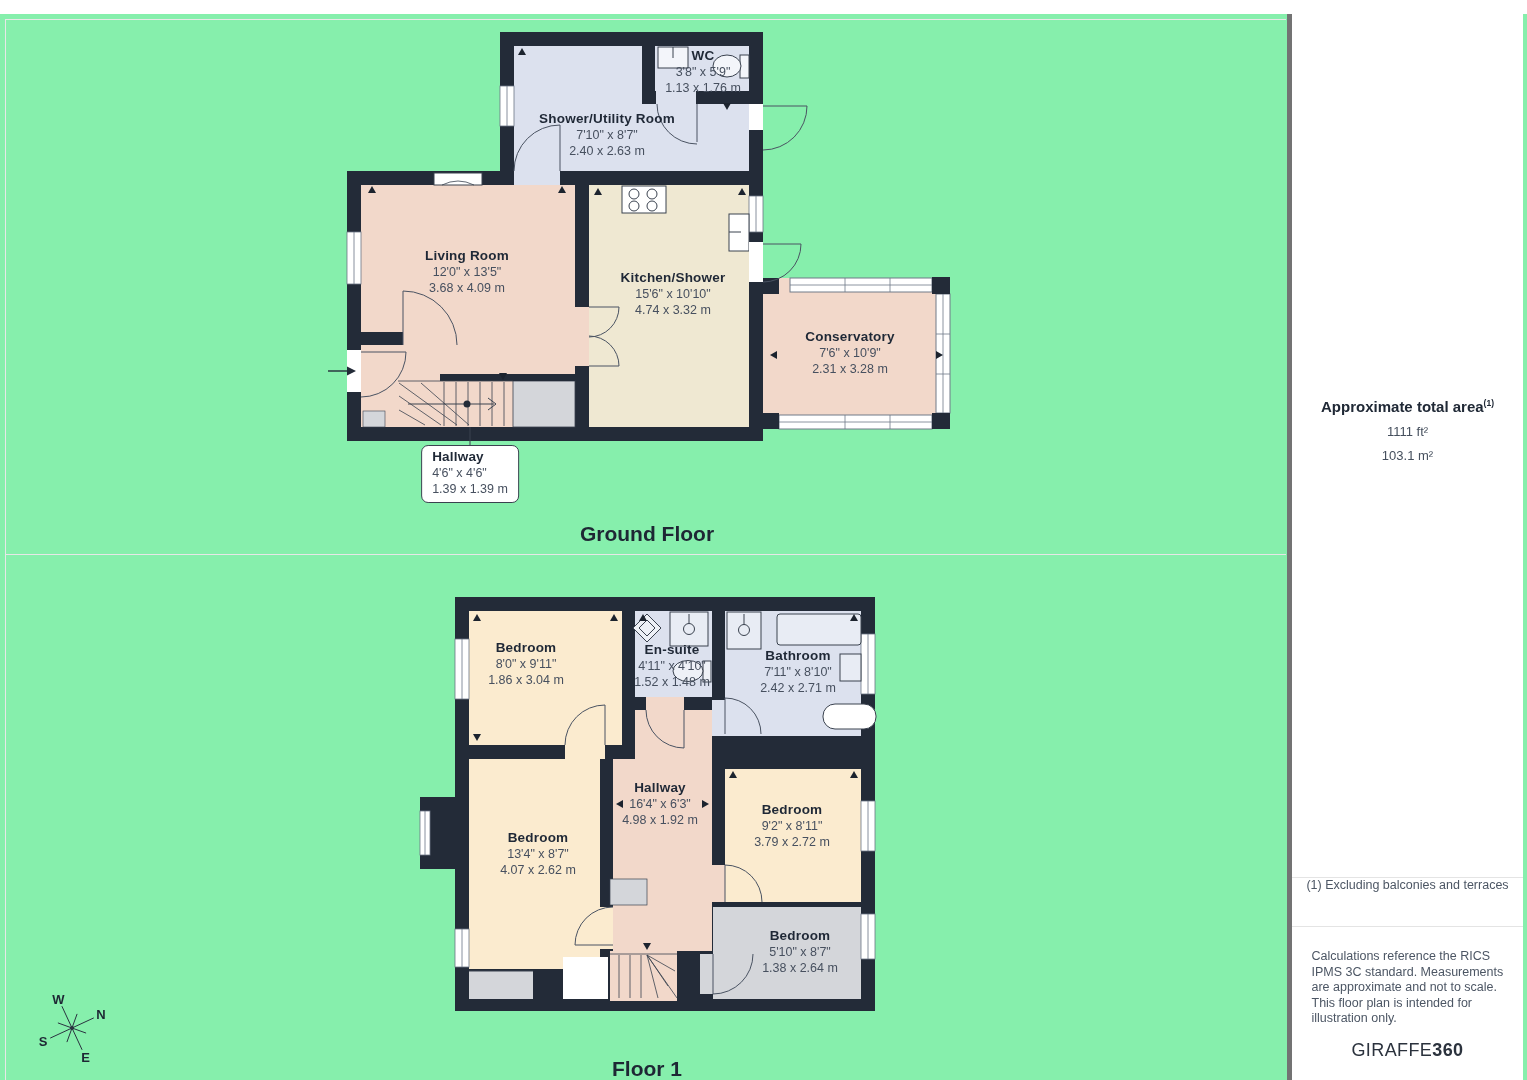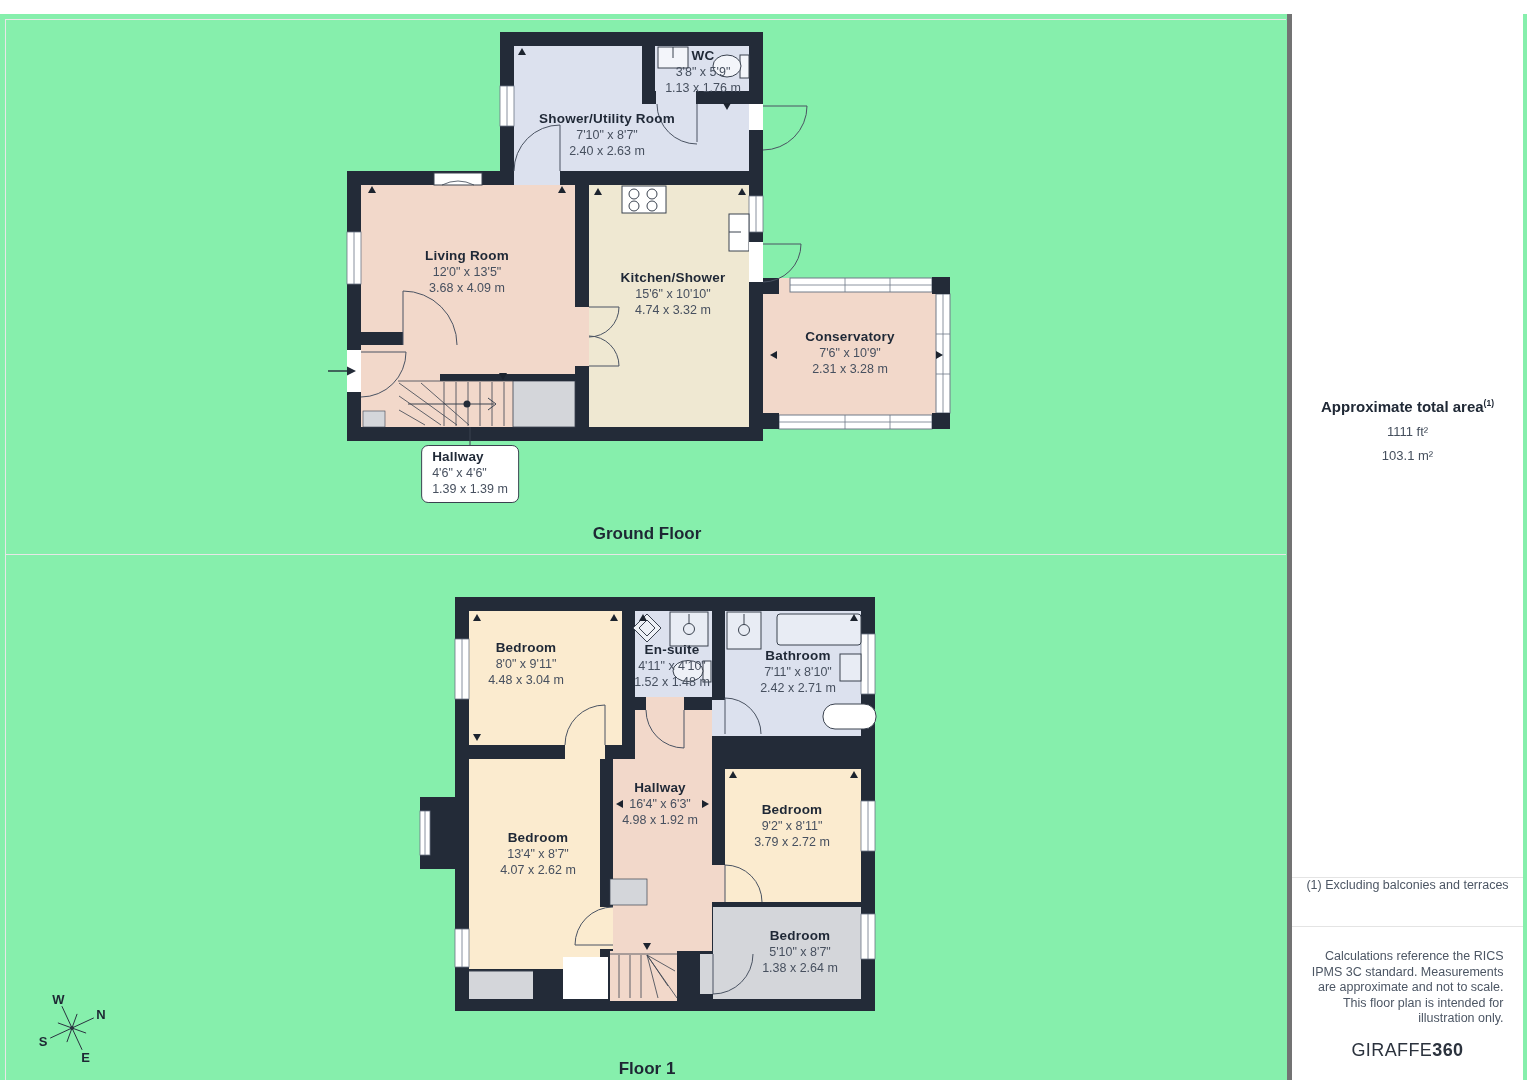--- a/index.html
+++ b/index.html
@@ -15,36 +15,36 @@
   .plan-svg{position:absolute;left:0;z-index:1;}
 
   
   .room-label{position:absolute;transform:translate(-50%,-50%);text-align:center;
               white-space:nowrap;z-index:3;}
   .rn{font-weight:700;font-size:13.5px;color:#1f2836;letter-spacing:.2px;margin-bottom:2px;}
   .rd{font-size:12.5px;color:#47505f;line-height:15.5px;}
   .callout{position:absolute;transform:translate(-50%,-50%);background:#fff;
            border:1px solid #3a424f;border-radius:7px;padding:3px 10px 5px;z-index:2;}
   .floor-title{position:absolute;transform:translate(-50%,-50%);font-weight:700;
-               font-size:17px;color:#1e2734;z-index:3;}
+               font-size:21px;color:#1e2734;z-index:3;}
 
   
   .sidebar{position:absolute;left:1287px;top:0;width:236px;height:1080px;
            border-left:5px solid #737373;box-sizing:border-box;background:#fff;}
   .sb-row1{height:864px;border-bottom:1px solid #e4e4e4;box-sizing:border-box;position:relative;}
   .sb-row2{height:49px;border-bottom:1px solid #e4e4e4;box-sizing:border-box;
            display:flex;justify-content:center;}
   .sb-row3{height:159px;border-bottom:1px solid #e4e4e4;box-sizing:border-box;text-align:center;}
   .area-block{position:absolute;left:0;right:0;top:384px;text-align:center;}
   .area-title{font-weight:700;font-size:15px;color:#202936;}
   .area-title sup{font-size:8.5px;font-weight:700;}
   .area-val{font-size:13px;color:#454f5d;margin-top:9px;}
   .footnote{font-size:12.5px;color:#4c5664;}
   .disclaimer{display:inline-block;width:192px;margin-top:22px;font-size:12.5px;
-              line-height:15.6px;color:#4c5664;text-align:right;}
+              line-height:15.6px;color:#4c5664;text-align:left;}
   .brand{margin-top:13px;font-size:18px;letter-spacing:.4px;color:#2b323d;}
   .brand b{font-weight:700;}
 
   .compass{position:absolute;left:22px;top:964px;z-index:2;}
   .compass text{font-weight:700;font-size:13px;fill:#1e2734;}
 </style>
 </head>
 <body>
 
 <div id="stage">
@@ -343,21 +343,21 @@
   <div class="callout" style="left:470px;top:460px">
     <div class="rn">Hallway</div>
     <div class="rd">4'6" x 4'6"</div>
     <div class="rd">1.39 x 1.39 m</div>
   </div>
   <div class="floor-title" style="left:647px;top:520px">Ground Floor</div>
 
   <div class="room-label" style="left:526px;top:650px">
     <div class="rn">Bedroom</div>
     <div class="rd">8'0" x 9'11"</div>
-    <div class="rd">4.48 x 3.04 m</div>
+    <div class="rd">1.86 x 3.04 m</div>
   </div>
   <div class="room-label" style="left:672px;top:652px">
     <div class="rn">En-suite</div>
     <div class="rd">4'11" x 4'10"</div>
     <div class="rd">1.52 x 1.48 m</div>
   </div>
   <div class="room-label" style="left:798px;top:658px">
     <div class="rn">Bathroom</div>
     <div class="rd">7'11" x 8'10"</div>
     <div class="rd">2.42 x 2.71 m</div>

